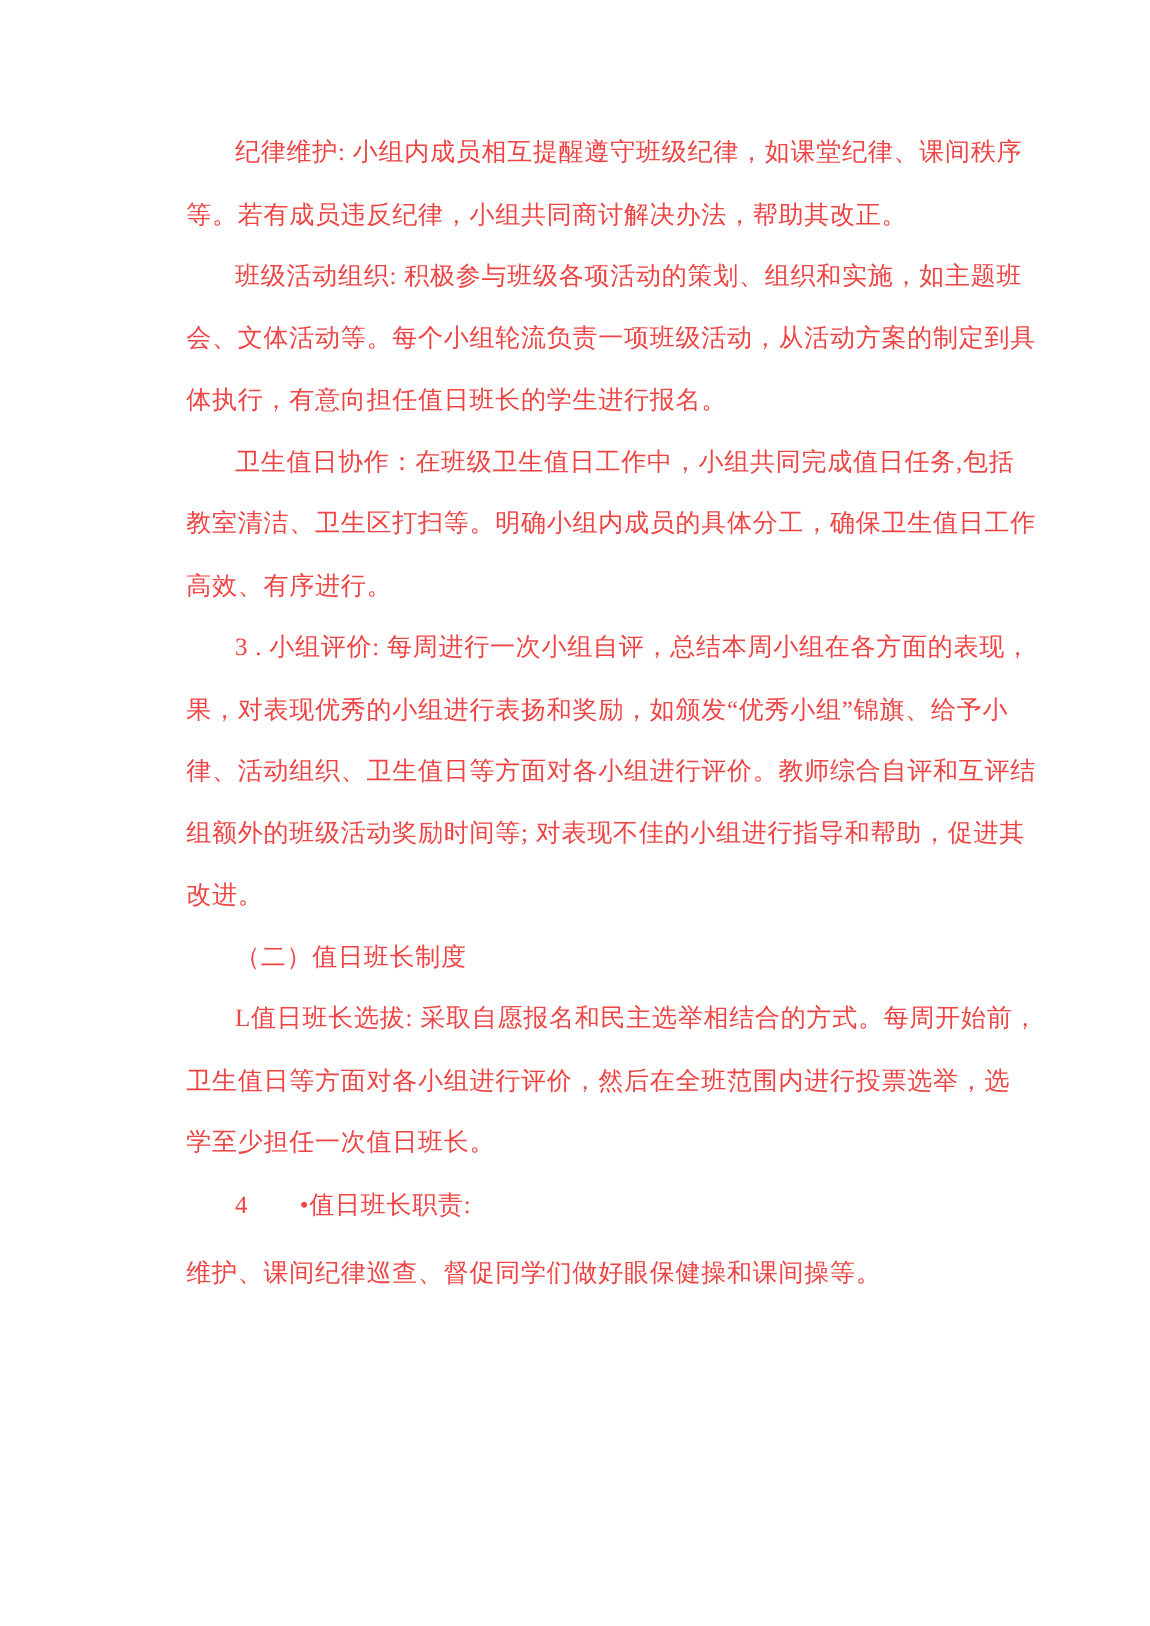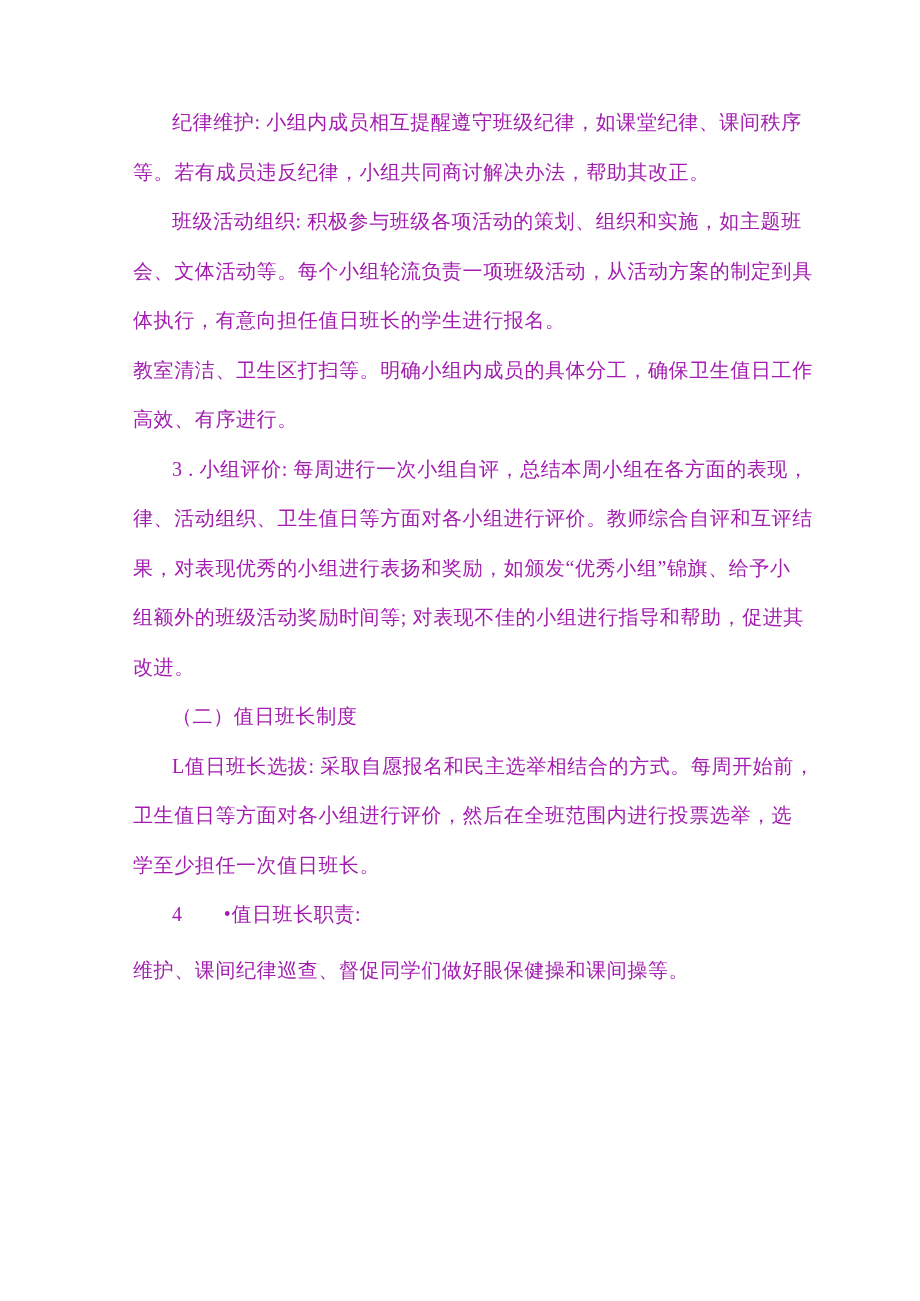--- a/index.html
+++ b/index.html
@@ -7,21 +7,22 @@
     padding: 0;
     background: #ffffff;
   }
   .page {
     position: relative;
     width: 865px;
     height: 1301px;
     background: #ffffff;
     overflow: hidden;
     font-family: "Liberation Serif", "DejaVu Serif", serif;
-    color: #a21caf;
+    color: #ef4444;
+    margin-left: 16px;
   }
   .content {
     position: absolute;
     left: 133px;
     top: 98px;
     width: 700px;
   }
   .para {
     margin: 0;
     padding: 0;
@@ -54,28 +55,29 @@
       <div class="line">等。若有成员违反纪律，小组共同商讨解决办法，帮助其改正。</div>
     </div>
 
     <div class="para">
       <div class="line indent">班级活动组织: 积极参与班级各项活动的策划、组织和实施，如主题班</div>
       <div class="line">会、文体活动等。每个小组轮流负责一项班级活动，从活动方案的制定到具</div>
       <div class="line">体执行，有意向担任值日班长的学生进行报名。</div>
     </div>
 
     <div class="para">
+      <div class="line indent">卫生值日协作：在班级卫生值日工作中，小组共同完成值日任务,包括</div>
       <div class="line">教室清洁、卫生区打扫等。明确小组内成员的具体分工，确保卫生值日工作</div>
       <div class="line">高效、有序进行。</div>
     </div>
 
     <div class="para">
       <div class="line indent">3 . 小组评价: 每周进行一次小组自评，总结本周小组在各方面的表现，</div>
+      <div class="line">果，对表现优秀的小组进行表扬和奖励，如颁发“优秀小组”锦旗、给予小</div>
       <div class="line">律、活动组织、卫生值日等方面对各小组进行评价。教师综合自评和互评结</div>
-      <div class="line">果，对表现优秀的小组进行表扬和奖励，如颁发“优秀小组”锦旗、给予小</div>
       <div class="line">组额外的班级活动奖励时间等; 对表现不佳的小组进行指导和帮助，促进其</div>
       <div class="line">改进。</div>
     </div>
 
     <div class="para">
       <div class="line indent">（二）值日班长制度</div>
     </div>
 
     <div class="para">
       <div class="line indent">L值日班长选拔: 采取自愿报名和民主选举相结合的方式。每周开始前，</div>

